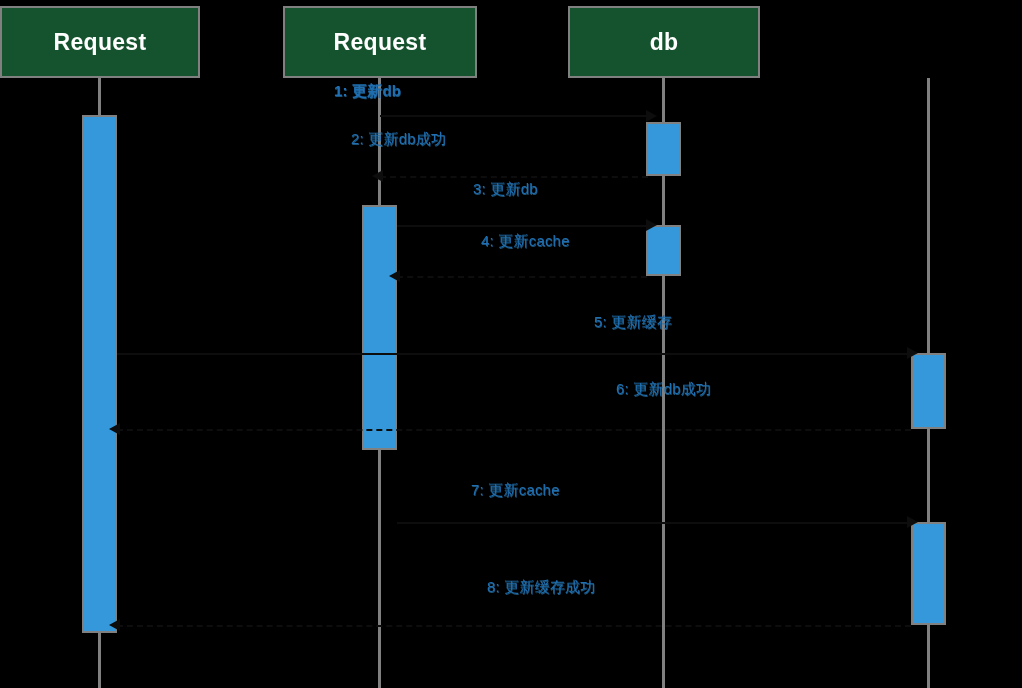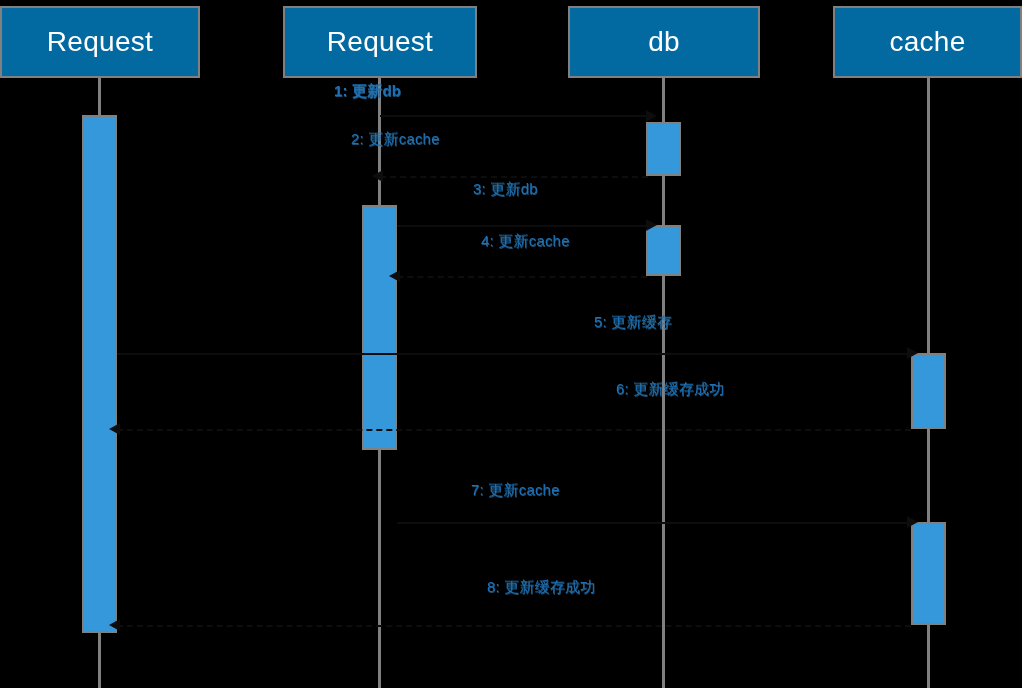--- a/index.html
+++ b/index.html
@@ -10,29 +10,29 @@
   #canvas {
     position: relative;
     width: 1022px;
     height: 688px;
     background: #000000;
     overflow: hidden;
     font-family: "Liberation Sans", sans-serif;
   }
   .participant-box {
     position: absolute;
-    background: #0369a1;
+    background: #14532d;
     border: 2px solid #808080;
     box-sizing: border-box;
     display: flex;
     align-items: center;
     justify-content: center;
     color: #ffffff;
-    font-size: 28px;
-    font-weight: 400;
+    font-size: 23px;
+    font-weight: 700;
     letter-spacing: 0.3px;
   }
   .lifeline {
     position: absolute;
     width: 3px;
     background: #808080;
   }
   .activation {
     position: absolute;
     background: #3498db;
@@ -83,54 +83,51 @@
 
   <div class="participant-box" style="left:0px; top:6px; width:200px; height:72px;">
     <span>Request</span>
   </div>
   <div class="participant-box" style="left:283px; top:6px; width:194px; height:72px;">
     <span>Request</span>
   </div>
   <div class="participant-box" style="left:568px; top:6px; width:192px; height:72px;">
     <span>db</span>
   </div>
-  <div class="participant-box" style="left:833px; top:6px; width:189px; height:72px;">
-    <span>cache</span>
-  </div>
 
   <div class="activation" style="left:82px; top:115px; width:35px; height:518px;"></div>
   <div class="activation" style="left:362px; top:205px; width:35px; height:245px;"></div>
   <div class="activation" style="left:646px; top:122px; width:35px; height:54px;"></div>
   <div class="activation" style="left:646px; top:225px; width:35px; height:51px;"></div>
   <div class="activation" style="left:911px; top:353px; width:35px; height:76px;"></div>
   <div class="activation" style="left:911px; top:522px; width:35px; height:103px;"></div>
 
   <div class="msg-line" style="left:380px; top:115px; width:270px;"></div>
   <div class="arrow-head right" style="left:646px; top:110px;"></div>
   <div class="msg-label" style="left:334px; top:82px;font-weight:bold;">1: 更新db</div>
 
   <div class="msg-line dashed" style="left:380px; top:176px; width:268px;"></div>
   <div class="arrow-head left" style="left:372px; top:170px;"></div>
-  <div class="msg-label" style="left:351px; top:130px;">2: 更新cache</div>
+  <div class="msg-label" style="left:351px; top:130px;">2: 更新db成功</div>
 
   <div class="msg-line" style="left:397px; top:225px; width:250px;"></div>
   <div class="arrow-head right" style="left:646px; top:219px;"></div>
   <div class="msg-label" style="left:473px; top:180px;">3: 更新db</div>
 
   <div class="msg-line dashed" style="left:397px; top:276px; width:250px;"></div>
   <div class="arrow-head left" style="left:389px; top:270px;"></div>
   <div class="msg-label" style="left:481px; top:232px;">4: 更新cache</div>
 
   <div class="msg-line" style="left:117px; top:353px; width:794px;"></div>
   <div class="arrow-head right" style="left:907px; top:347px;"></div>
   <div class="msg-label" style="left:594px; top:313px;">5: 更新缓存</div>
 
   <div class="msg-line dashed" style="left:117px; top:429px; width:794px;"></div>
   <div class="arrow-head left" style="left:109px; top:423px;"></div>
-  <div class="msg-label" style="left:616px; top:380px;">6: 更新缓存成功</div>
+  <div class="msg-label" style="left:616px; top:380px;">6: 更新db成功</div>
 
   <div class="msg-line" style="left:397px; top:522px; width:514px;"></div>
   <div class="arrow-head right" style="left:907px; top:516px;"></div>
   <div class="msg-label" style="left:442px; top:481px;margin-left:29px;">7: 更新cache</div>
 
   <div class="msg-line dashed" style="left:117px; top:625px; width:794px;"></div>
   <div class="arrow-head left" style="left:109px; top:619px;"></div>
   <div class="msg-label" style="left:487px; top:578px;">8: 更新缓存成功</div>
 
 </div>

